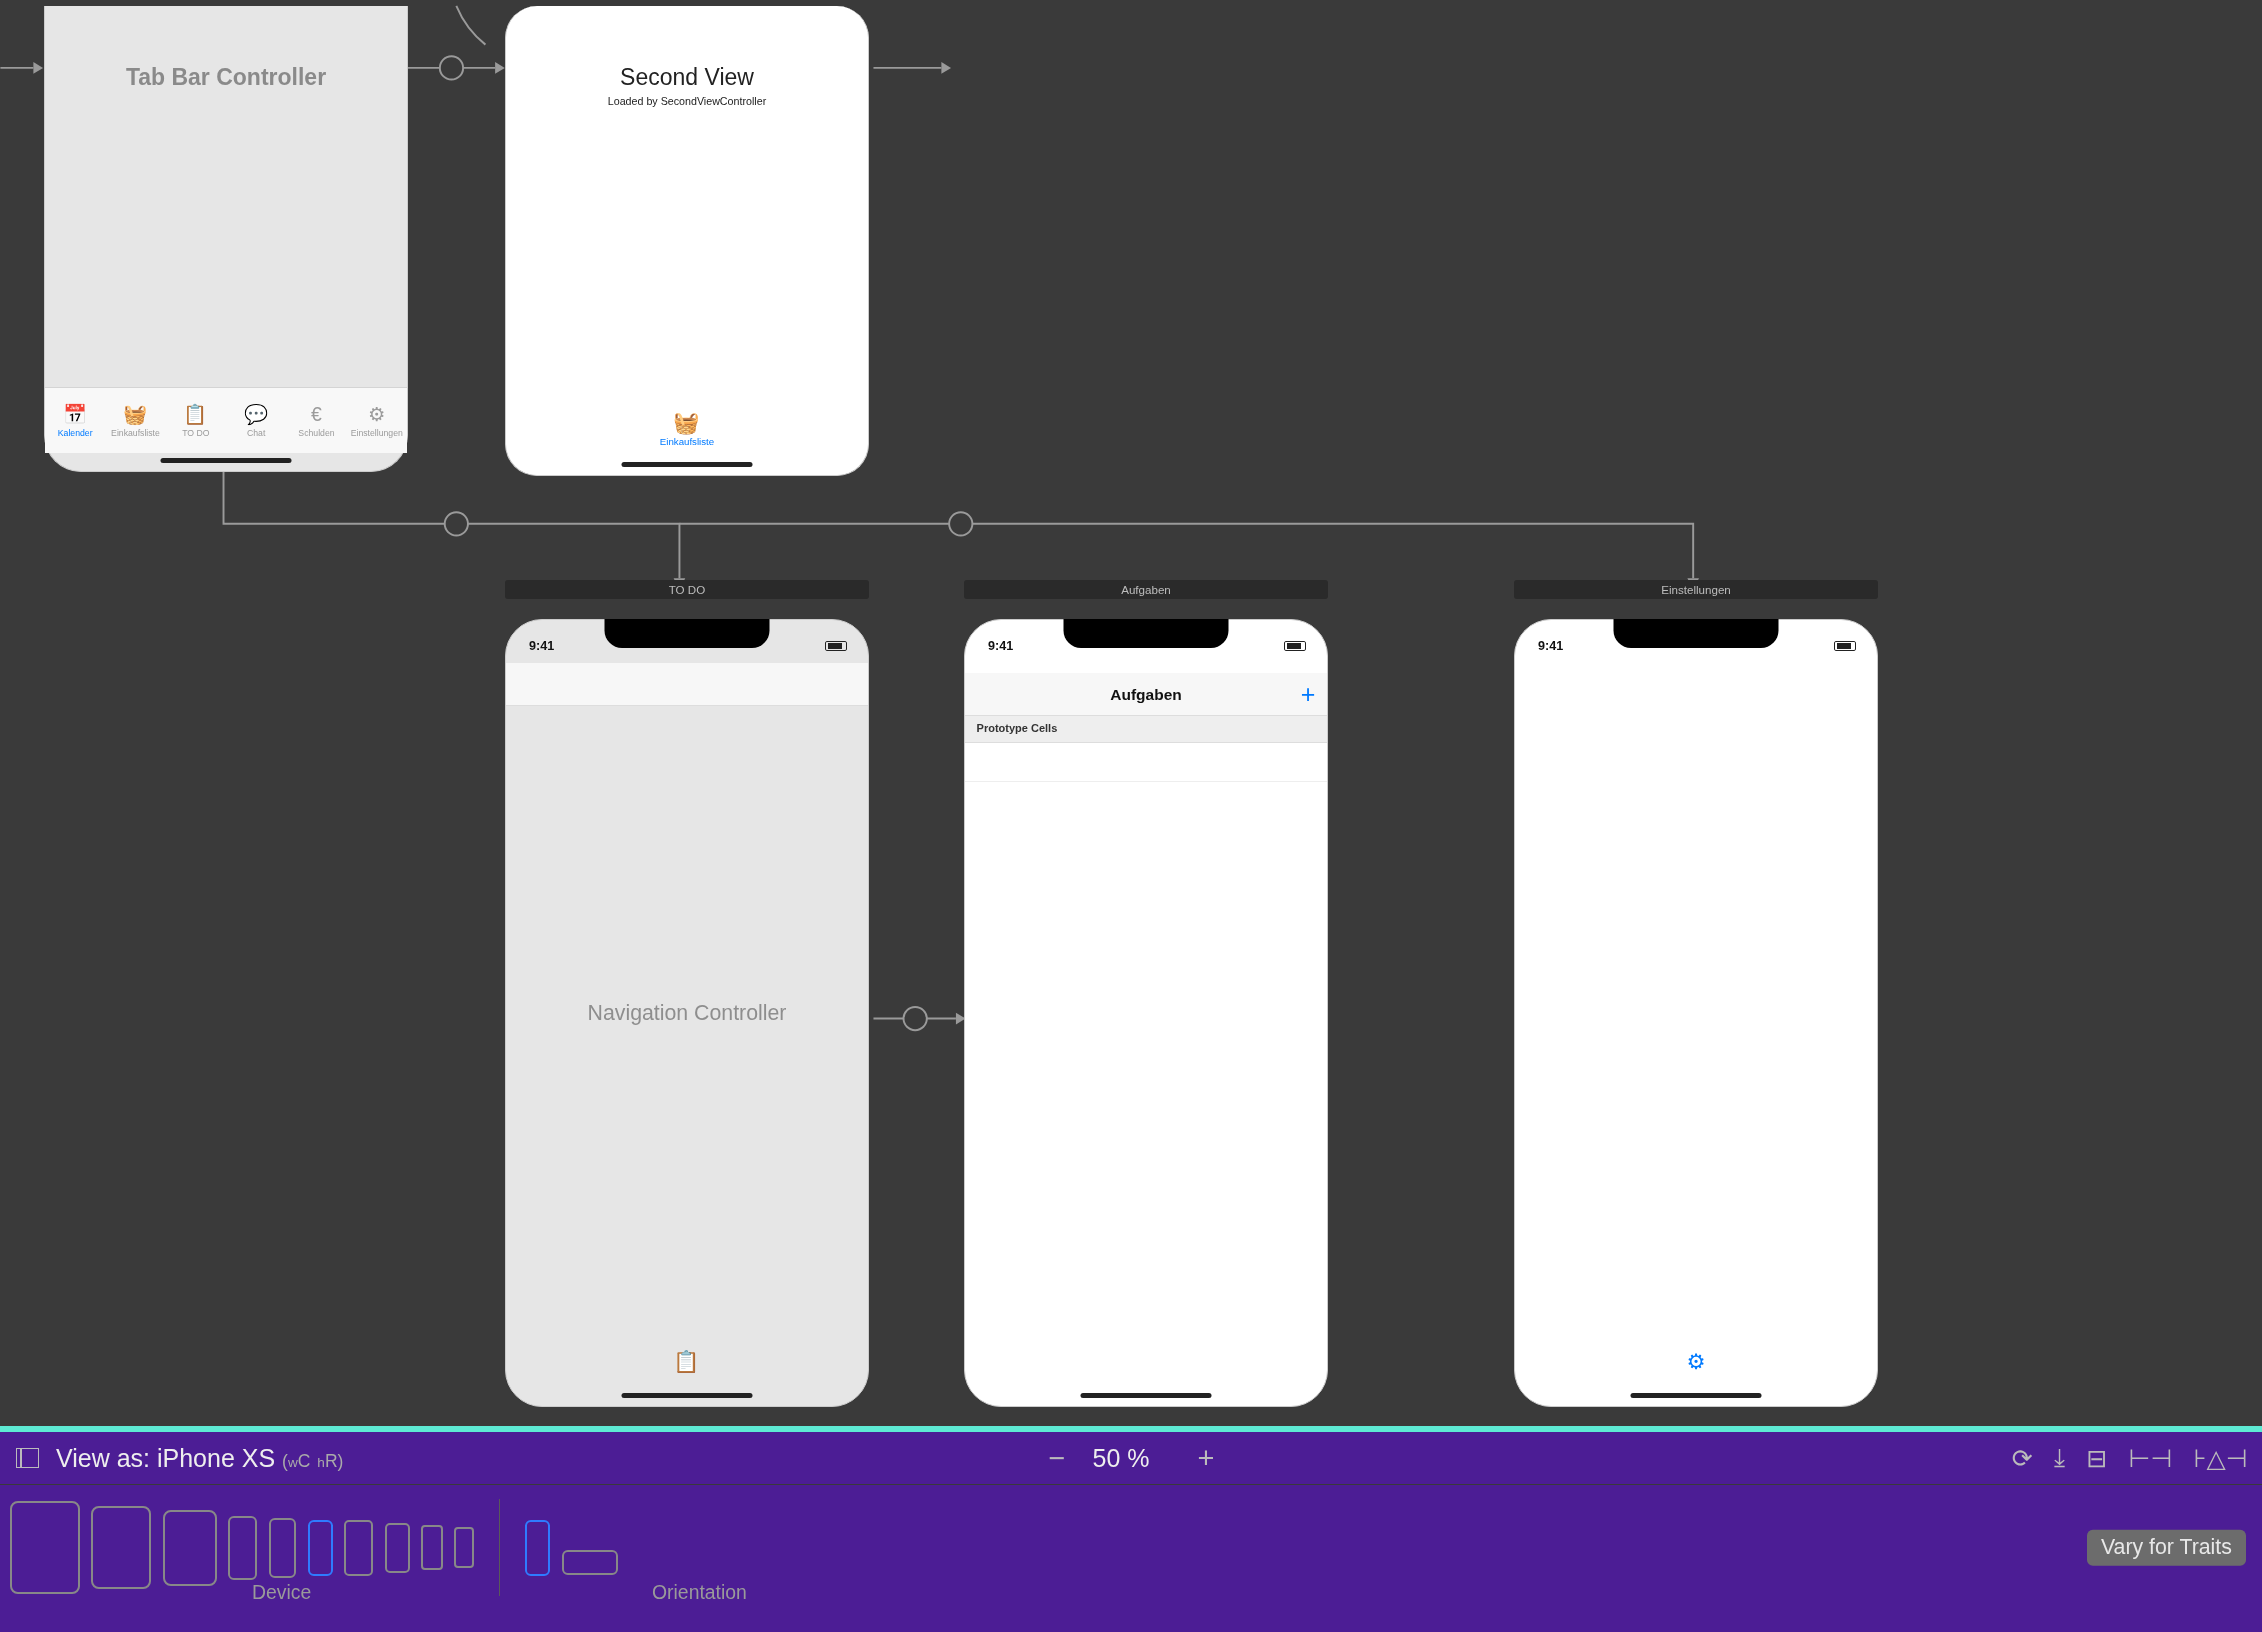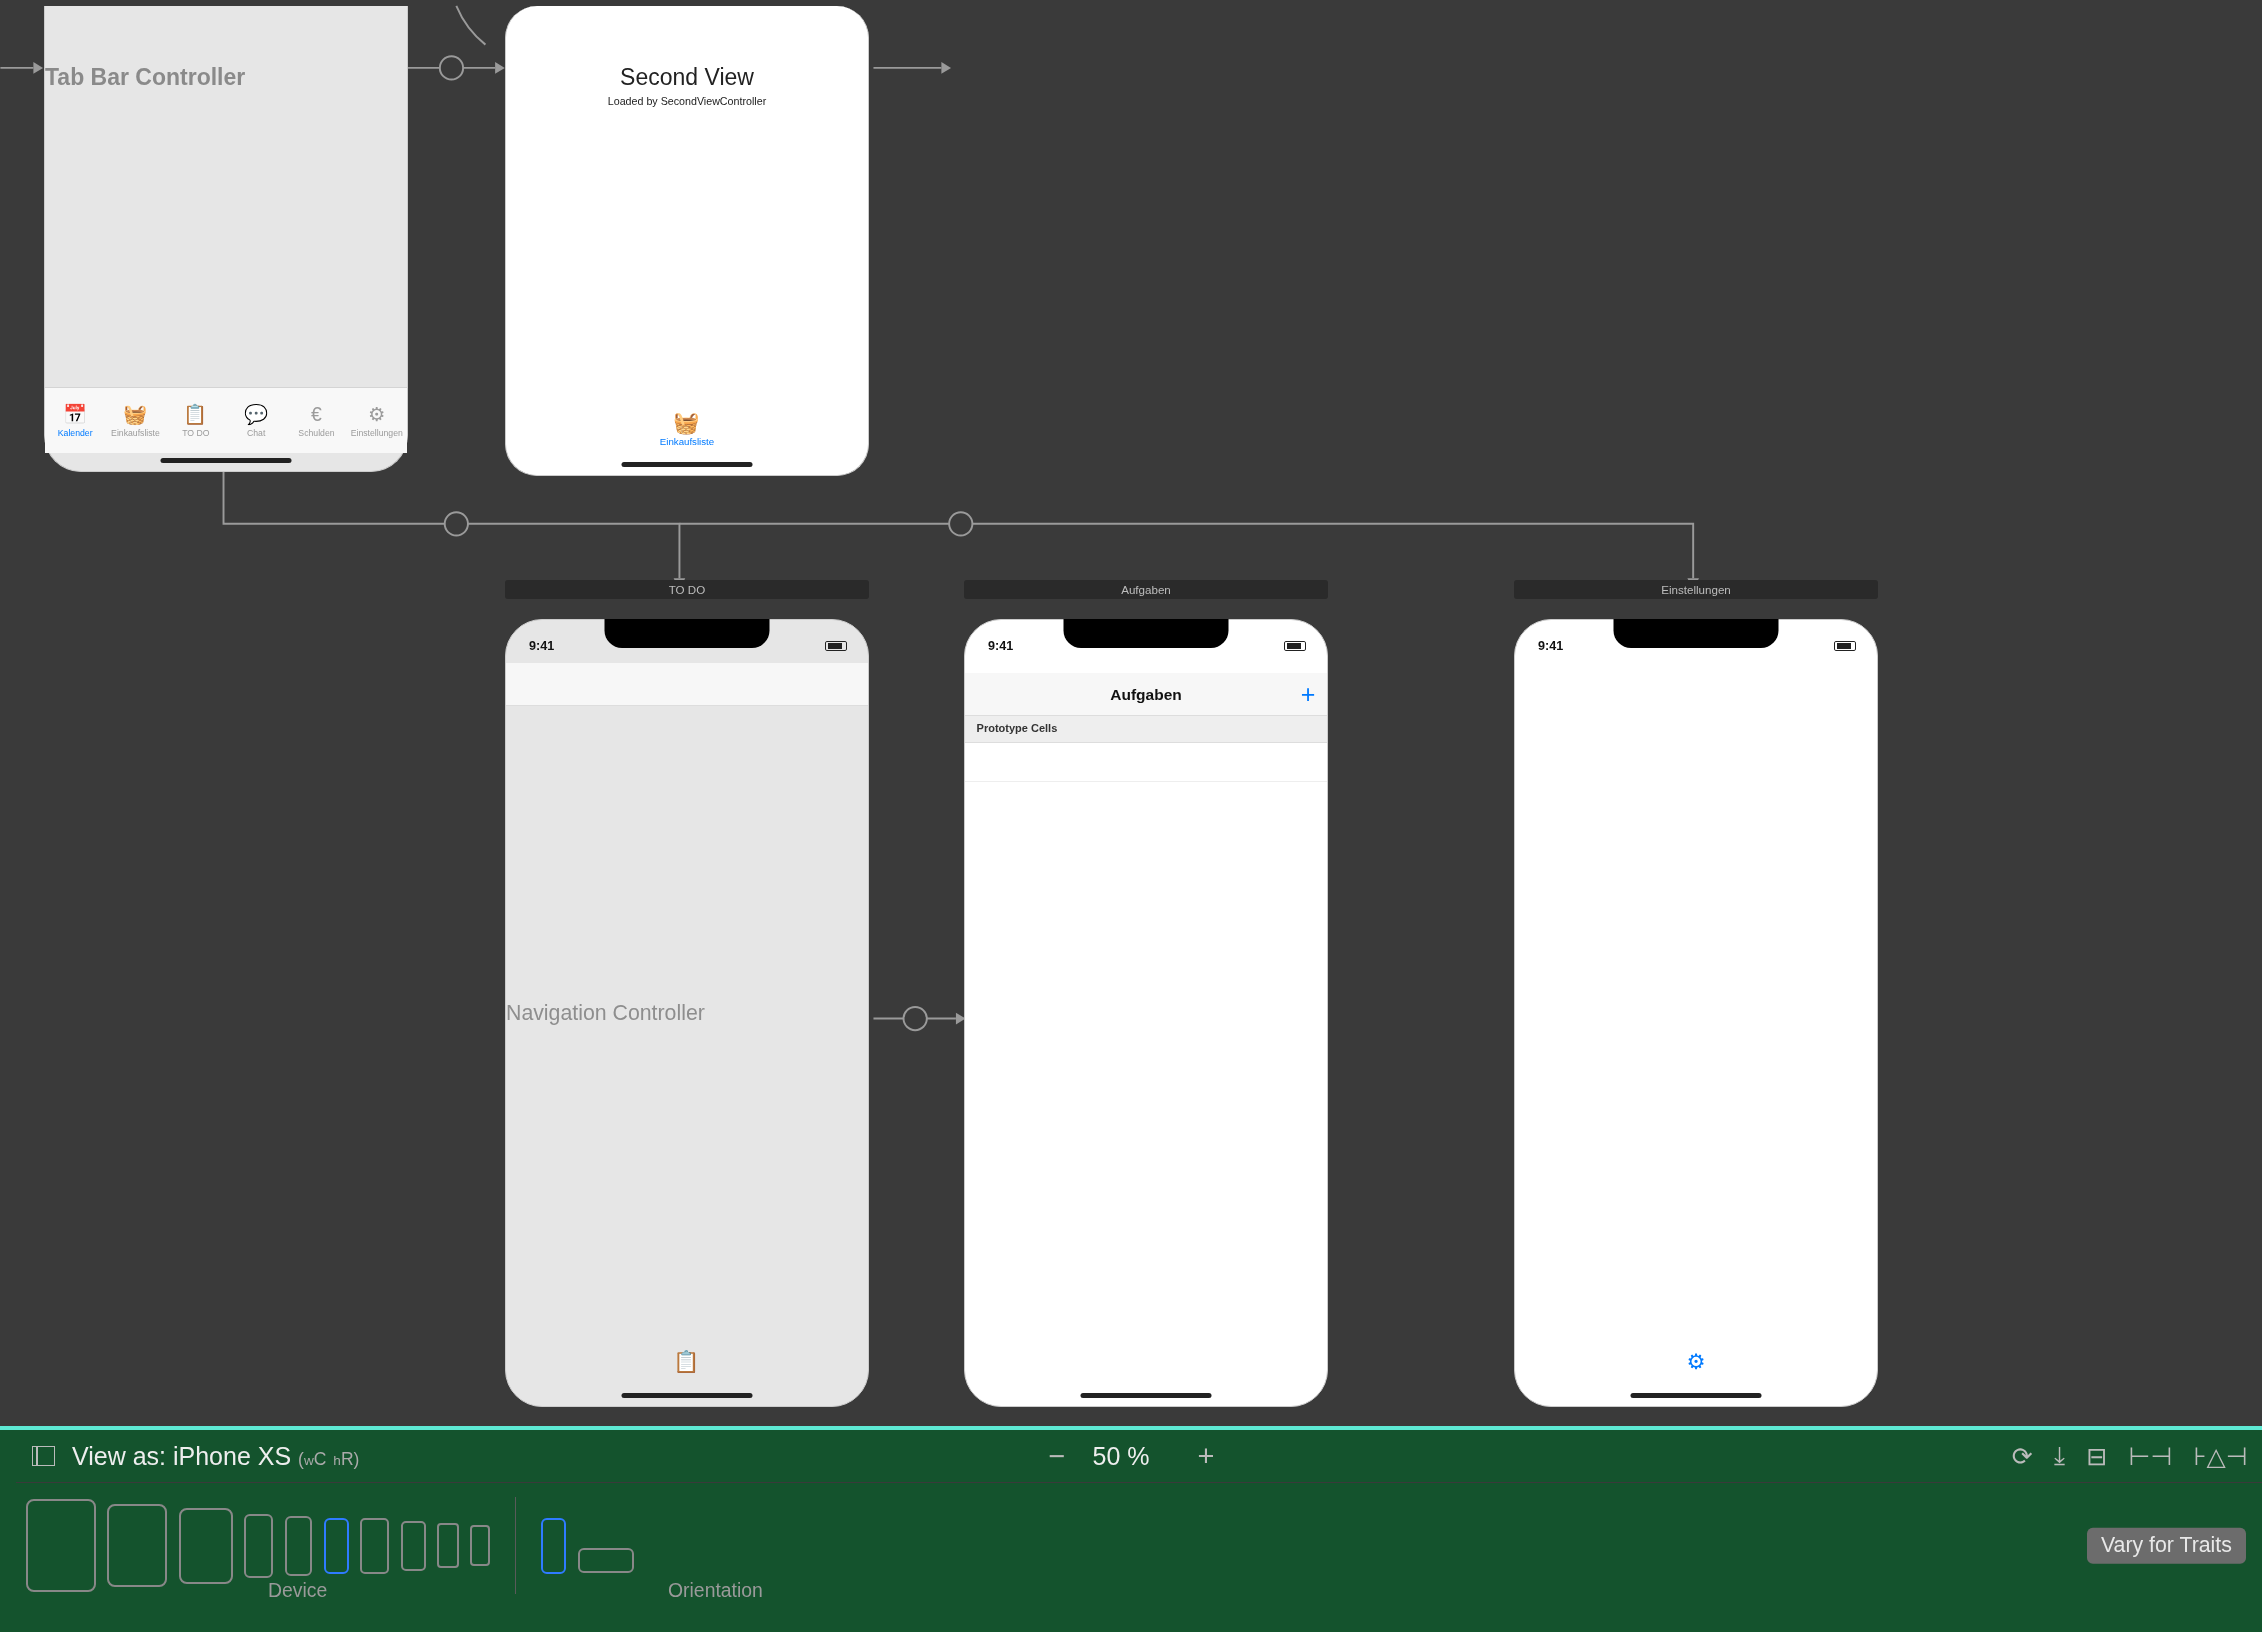--- a/index.html
+++ b/index.html
@@ -66,21 +66,21 @@
   .notch {
     position:absolute; top:-1px; left:50%; transform:translateX(-50%);
     width:165px; height:29px; background:#000; border-radius:0 0 17.5px 17.5px;
   }
   .big-title {
     text-align:center; font-size:23px; color:#222; margin-top:58px;
   }
   .sub-title { text-align:center; font-size:10.7px; color:#222; margin-top:3.9px;}
   .center-label {
     position:absolute; top:50%; left:0; right:0; transform:translateY(-50%);
-    text-align:left; color:#8e8e8e;
+    text-align:center; color:#8e8e8e;
   }
   .center-label .t1 { font-size:21.3px; }
   .center-label .t2 { font-size:13.6px; margin-top:5.8px; }
   .tabbar {
     position:absolute; bottom:17.5px; left:0; right:0; height:66px;
     border-top:1px solid #d4d4d4; background:#f8f8f8;
     display:flex; justify-content:space-around; align-items:center;
     font-size:8.7px; color:#9b9b9b;
   }
   .tabbar .item { text-align:center; width:56px; }
@@ -104,21 +104,21 @@
     position:absolute; top:162px; bottom:78px; left:0; right:0;
     background:#e6e6e6;
   }
   .table-footer {
     position:absolute; bottom:39px; left:0; right:0; height:39px; background:#fff;
   }
 
   
   .bottom-bar {
     position:absolute; left:0; right:0; bottom:0; height:206px;
-    background:#14532d; border-top:4px solid #5eead4;padding-left:16px;
+    background:#4c1d95; border-top:6px solid #5eead4;
   }
   .bottom-bar .row1 {
     height:52px; display:flex; align-items:center; padding:0 15.5px;
     color:#ddd; font-size:25px; justify-content:space-between;
   }
   .row1 .left { display:flex; align-items:center; gap:17.5px; }
   .row1 .center { display:flex; align-items:center; gap:27px; position:absolute; left:50%; transform:translateX(-50%);}
   .row1 .right { display:flex; align-items:center; gap:21.3px; }
   .row1 .view-label { font-size:25px; color:#eee; }
   .row1 .trait { font-size:17.5px; color:#aaa; }

